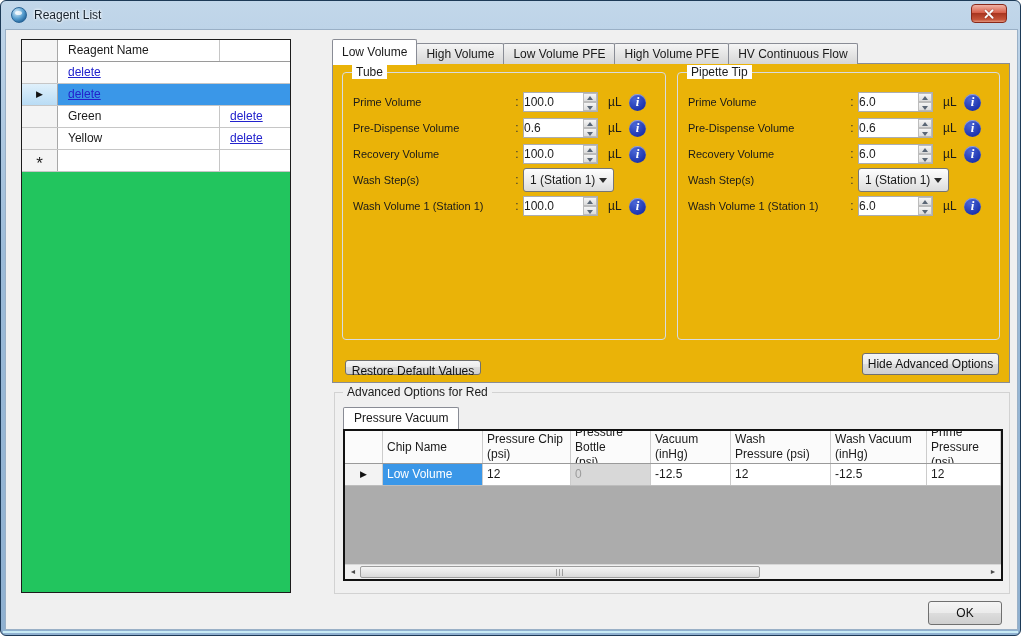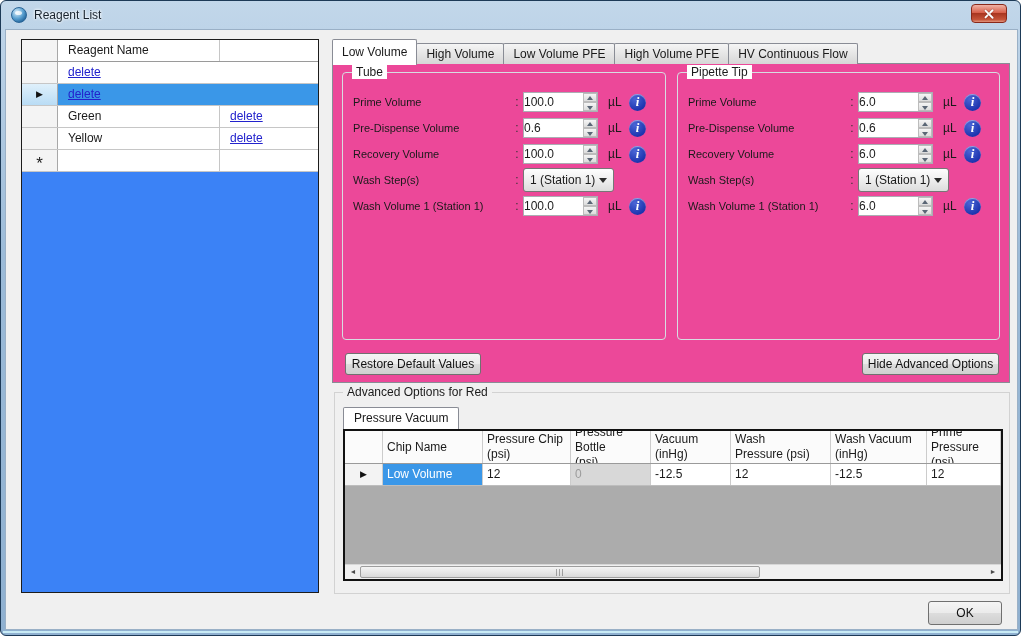--- a/index.html
+++ b/index.html
@@ -27,42 +27,42 @@
   .close-x::before, .close-x::after { content:""; position:absolute; left:4px; top:-1px; width:2.4px; height:12px;
     background:#fff; border-radius:1px; box-shadow:0 0 1px #5e1508; }
   .close-x::before { transform:rotate(45deg); }
   .close-x::after  { transform:rotate(-45deg); }
 
   
   .client { position:absolute; left:4px; top:28px; width:1013px; height:601px;
     background:#f0f0f0; border:1px solid #9ab0c6; }
 
   
-  .rgrid { position:absolute; left:15px; top:9px; width:298px; height:554px;
-    background:#3b82f6; border:1px solid #1c1c1c; overflow:hidden; }
+  .rgrid { position:absolute; left:15px; top:9px; width:270px; height:554px;
+    background:#22c55e; border:1px solid #1c1c1c; overflow:hidden; }
   .rg-row { display:flex; height:22px; background:#fff; border-bottom:1px solid #c6c6c6; }
   .rg-header { border-bottom:1px solid #9a9a9a; }
   .rg-rowhdr { width:36px; background:#f4f4f4; border-right:1px solid #a8a8a8; flex:none;
     display:flex; align-items:center; justify-content:center; }
   .rg-name { width:162px; flex:none; padding-left:10px; line-height:20px; border-right:1px solid #c6c6c6; overflow:hidden; white-space:nowrap; }
   .rg-del { flex:1; padding-left:10px; line-height:20px; }
   .rg-row.sel .rg-name, .rg-row.sel .rg-del { background:#3a97e8; color:#fff; }
   .rg-row.sel .rg-rowhdr { background:linear-gradient(#dff0fb,#b9dcf5); }
   .pointer { font-size:9px; color:#111; line-height:1; }
   .newrow-star { font-size:17px; line-height:10px; color:#222; padding-top:6px; }
   .del-link { color:#2222cc; text-decoration:underline; cursor:pointer; }
 
   
   .tabctl { position:absolute; left:326px; top:7px; width:678px; height:347px; }
   .tabstrip { position:absolute; left:0; top:0; height:27px; display:flex; align-items:flex-end; z-index:2; }
   .tab { height:21px; line-height:20px; padding:0 9px; margin-right:-1px; white-space:nowrap;
     background:linear-gradient(#f5f5f5,#dfdfdf 70%, #d6d6d6); border:1px solid #898c95; border-bottom:none;
     border-radius:2px 2px 0 0; cursor:default; }
   .tab.active { height:26px; line-height:24px; background:#fff; position:relative; z-index:3; margin-bottom:-1px; }
-  .tabpage { position:absolute; left:0; top:26px; width:678px; height:320px; background:#ec4899;
+  .tabpage { position:absolute; left:0; top:26px; width:678px; height:320px; background:#eab308;
     border:1px solid #898c95; z-index:1; }
 
   
   .gbox { position:absolute; border:1px solid #d7dce1; border-radius:4px; }
   .gb-title { position:absolute; top:-8px; left:9px; background:#fff; padding:0 4px; font-size:12px; }
   .gbox.tube    { left:9px;   top:8px; width:324px; height:268px; }
   .gbox.pipette { left:344px; top:8px; width:323px; height:268px; }
 
   .fields { position:absolute; left:0; top:16px; right:0; }
   .frow { display:grid; grid-template-columns:158px 12px 78px 28px 18px; align-items:center;
@@ -85,21 +85,21 @@
   .combo { width:91px; height:21px; border:1px solid #767676; border-radius:3px; cursor:default;
     background:linear-gradient(#fefefe,#ebebeb 60%, #dcdcdc); display:flex; align-items:center; padding:11px 6px; }
   .combo-val { flex:1; font-size:12px; white-space:nowrap; overflow:hidden; }
   .combo-arrow { width:0; height:0; border-left:4px solid transparent; border-right:4px solid transparent;
     border-top:5px solid #2b2b2b; }
 
   
   .btn { border:1px solid #707070; border-radius:3px; font-family:"Liberation Sans",sans-serif;
     font-size:12px; color:#111; cursor:default; text-align:center;
     background:linear-gradient(#f5f5f5,#ebebeb 49%, #dddddd 50%, #cfcfcf); }
-  .btn-restore { position:absolute; left:12px;  bottom:7px; width:136px; height:22px; line-height:20px; }
+  .btn-restore { position:absolute; left:12px;  bottom:7px; width:136px; height:15px; line-height:20px; }
   .btn-hide    { position:absolute; right:10px; bottom:7px; width:137px; height:22px; line-height:20px; }
   .btn-ok { position:absolute; left:922px; top:571px; width:74px; height:24px; line-height:22px;text-align:center; }
 
   
   .adv { position:absolute; left:328px; top:362px; width:676px; height:202px;
     border:1px solid #d2d2d2; border-radius:0; }
   .adv-title { position:absolute; top:-8px; left:8px; background:#f0f0f0; padding:0 4px; }
   .pv-tab { position:absolute; left:8px; top:14px; height:22px; line-height:21px; padding:0 10px;
     background:#fff; border:1px solid #898c95; border-bottom:none; border-radius:2px 2px 0 0; z-index:2; }
   .ptable { position:absolute; left:8px; top:36px; width:660px; height:152px;

